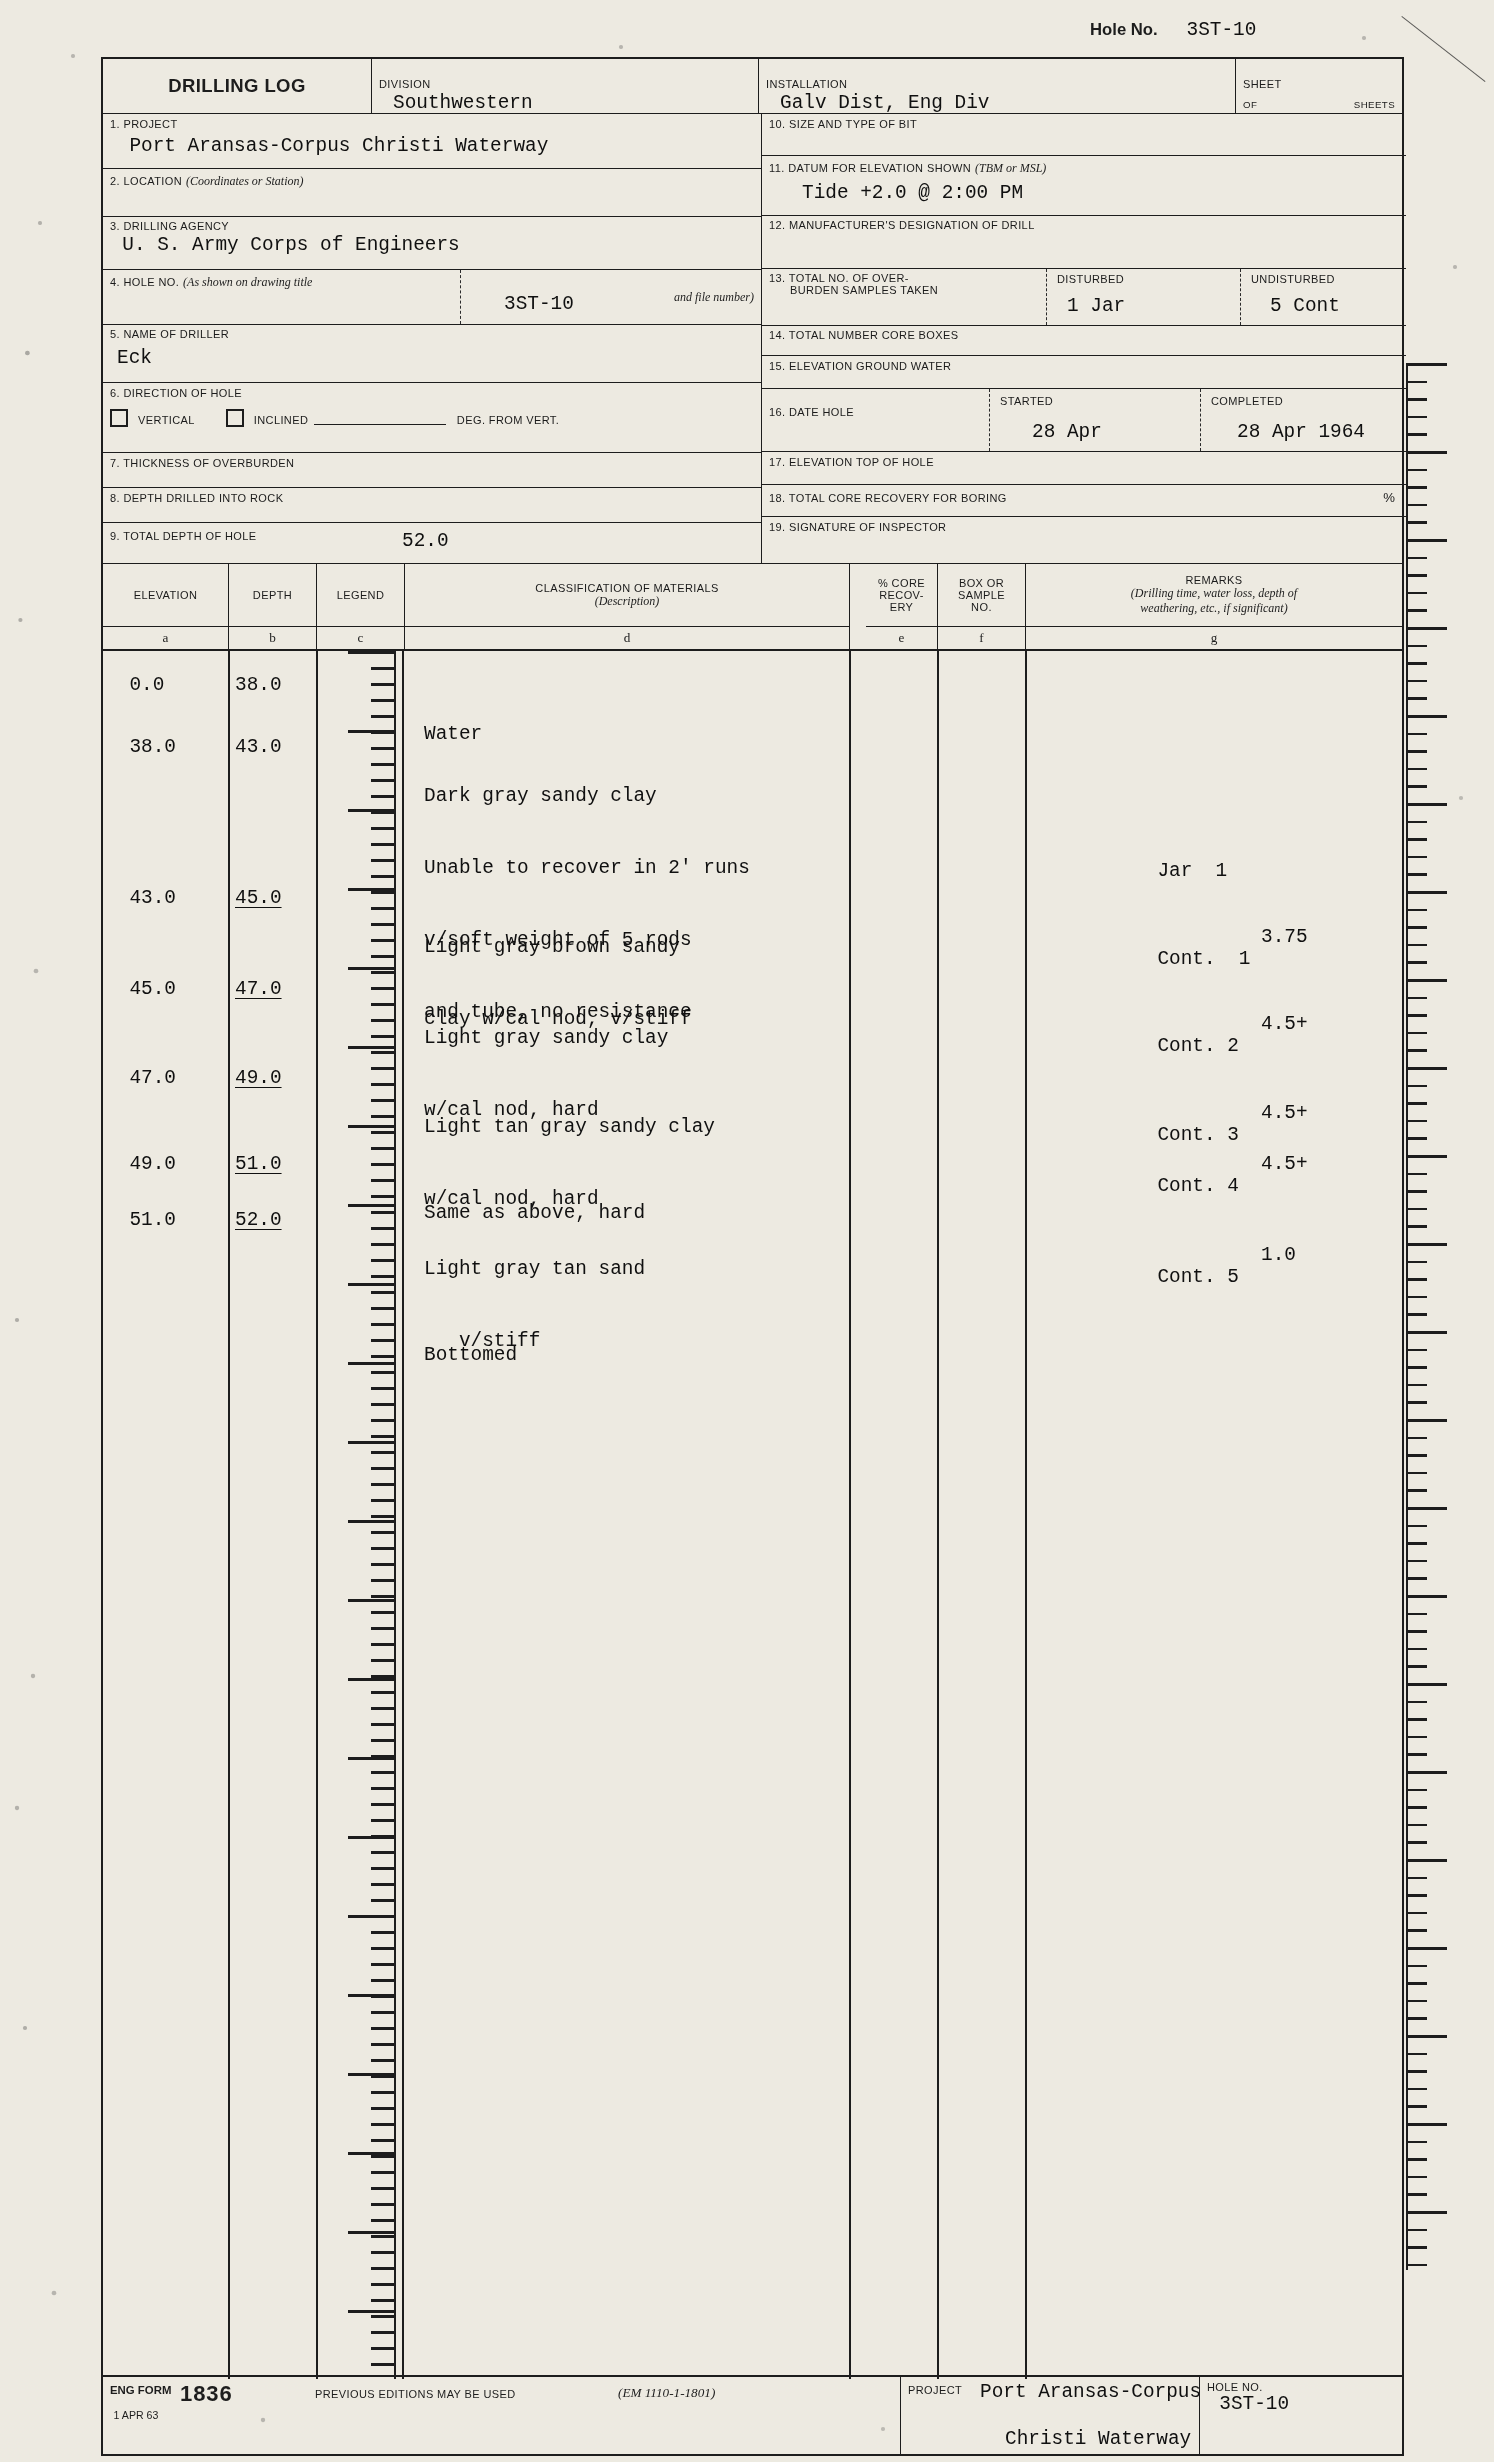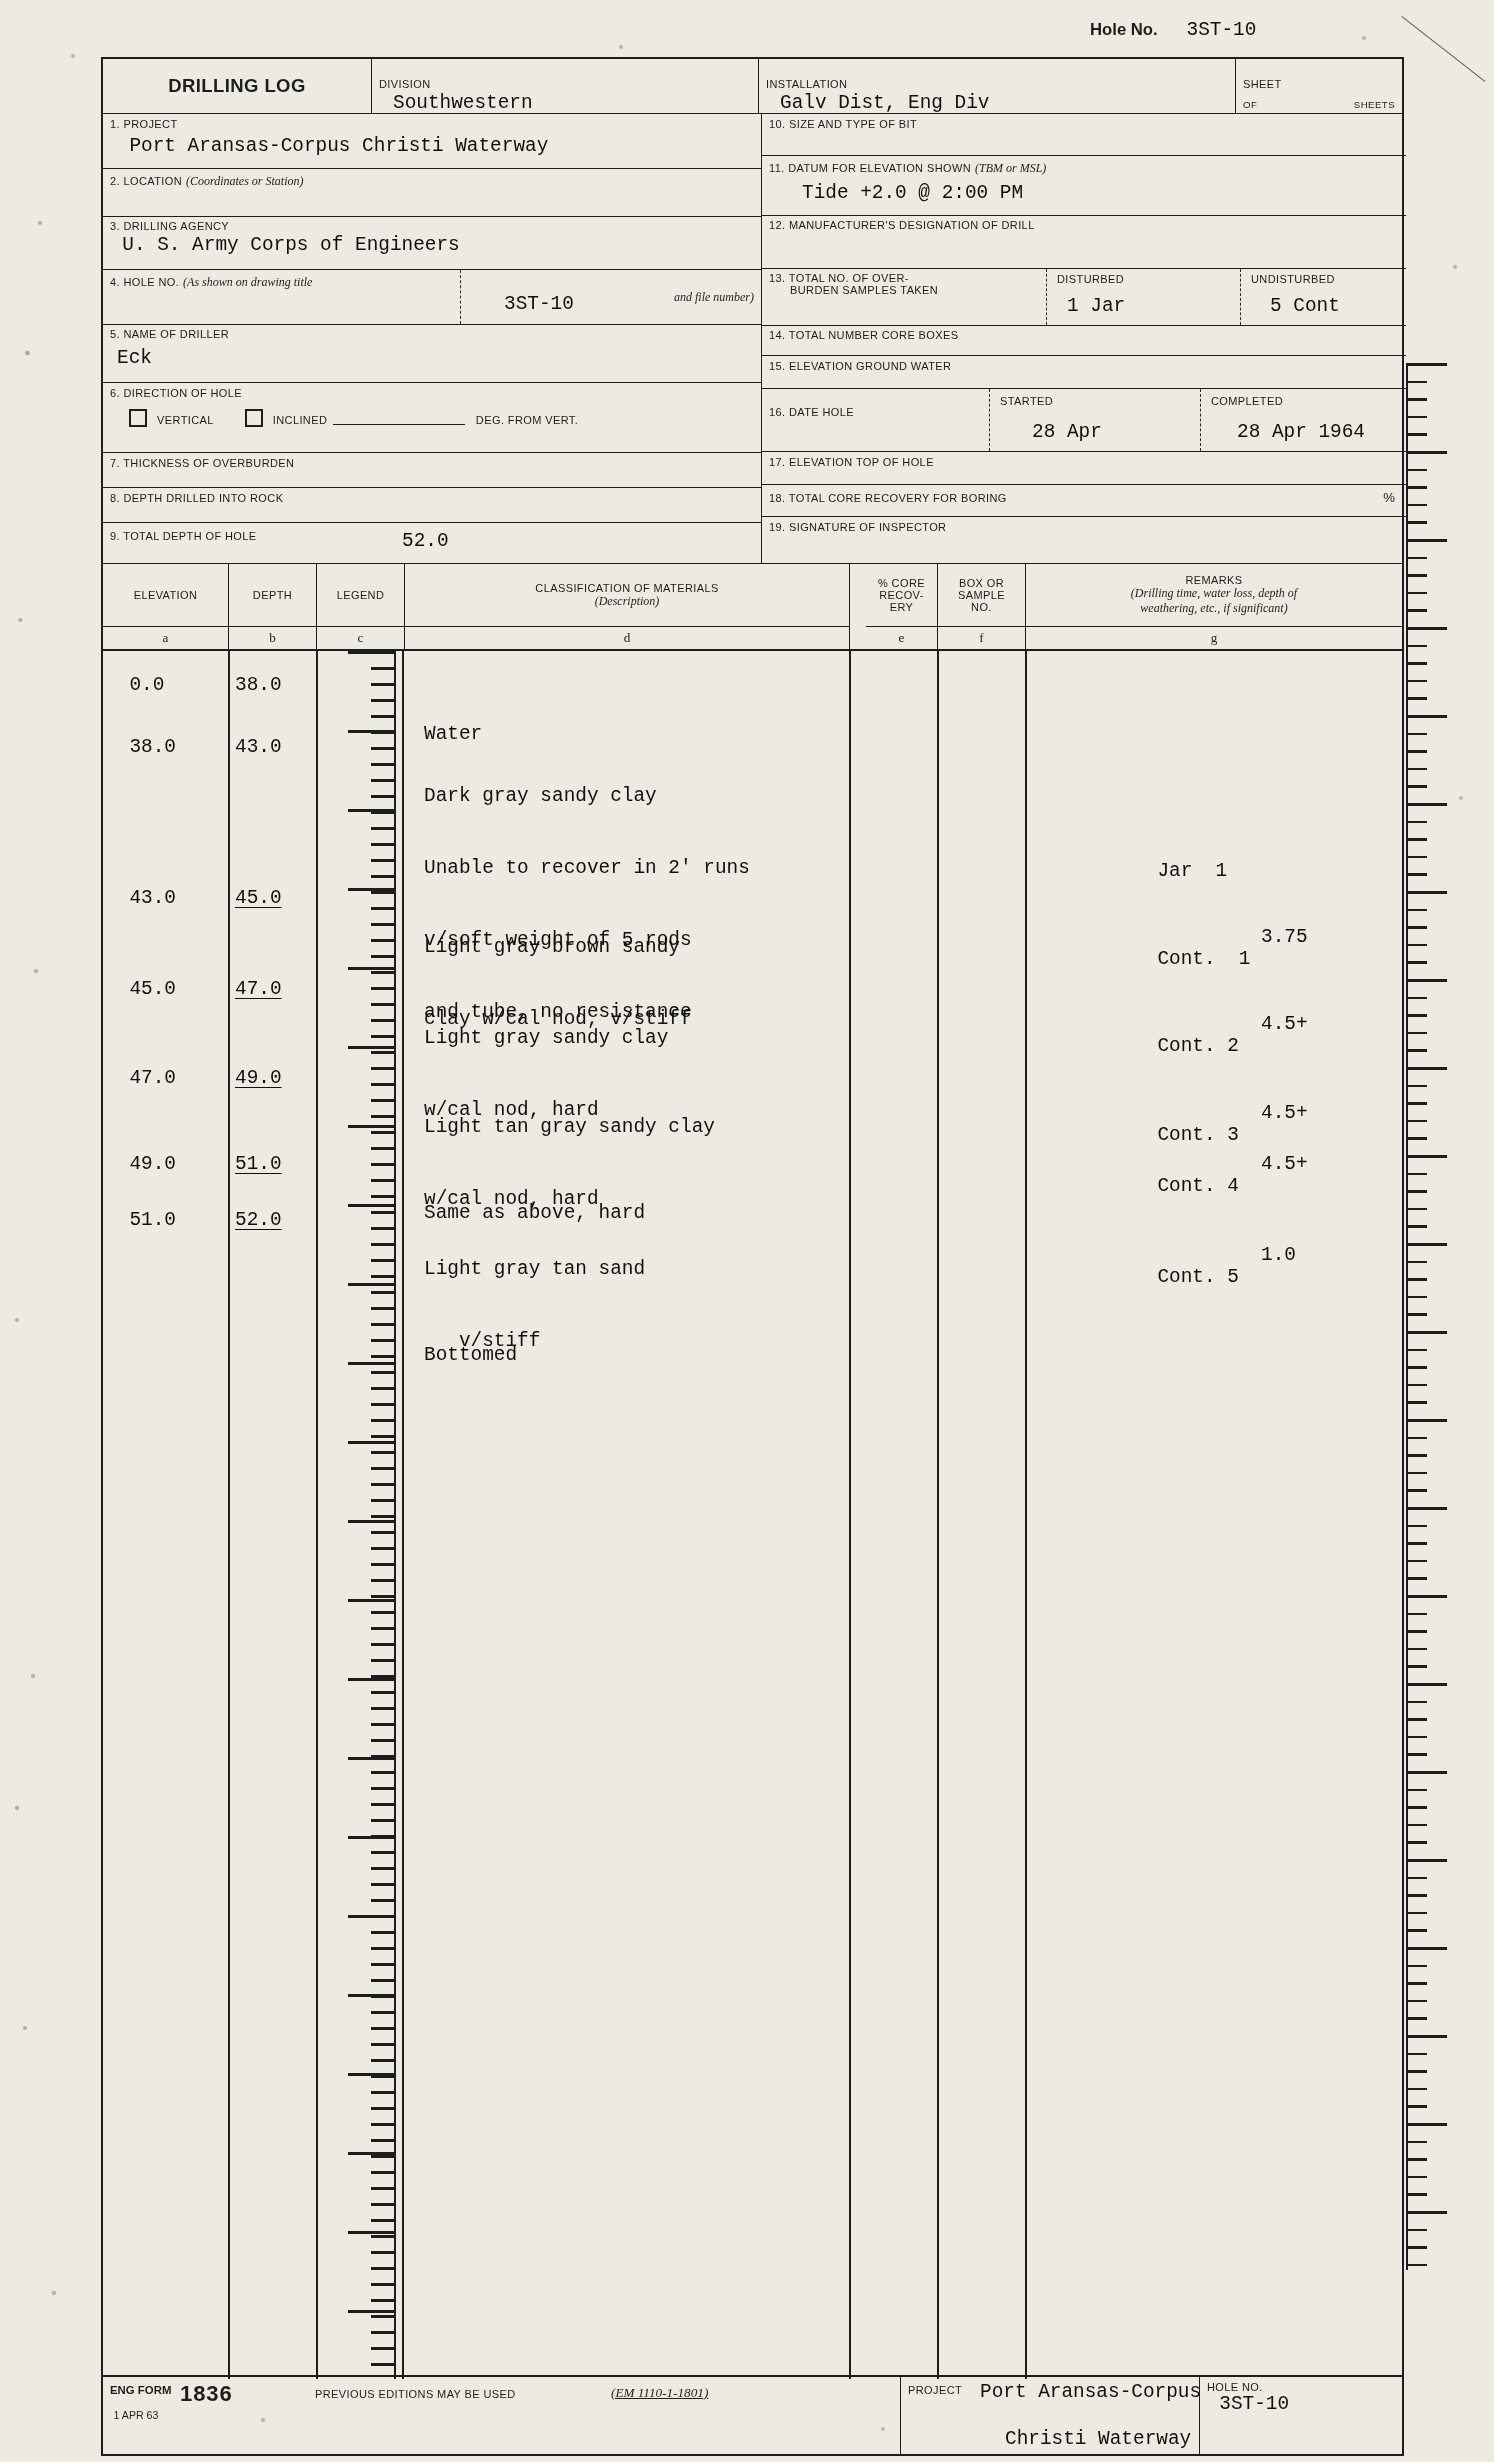--- a/index.html
+++ b/index.html
@@ -58,21 +58,21 @@
   .c-rem{position:absolute;left:938px;width:361px;}
   .c-rem .rv{position:absolute;left:220px;top:0;}
   
   .tfooter{position:absolute;left:0;bottom:0;width:100%;height:79px;border-top:2.6px solid #1d1d1d;display:flex;box-sizing:border-box;}
   .fc{box-sizing:border-box;position:relative;padding:4.4px 7px;}
   .fc1{width:198px;} .fc2{width:599px;} .fc3{width:299px;border-left:1.8px solid #1d1d1d;} .fc4{flex:1;border-left:1.8px solid #1d1d1d;}
   .engform{font-size:11.4px;font-weight:bold;}
   .formnum{position:absolute;left:77px;top:3.5px;font-size:22px;font-weight:bold;letter-spacing:0.9px;}
   .formdate{position:absolute;left:10.6px;top:32px;font-size:10.6px;}
   .prev{position:absolute;left:14px;top:10.6px;font-size:11px;letter-spacing:0.4px;}
-  .em{position:absolute;left:310px;top:8px;text-decoration:underline;}
+  .em{position:absolute;left:317px;top:8px;}
   
   .speckles{position:absolute;left:0;top:0;width:1.8px;height:1.8px;border-radius:50%;
     box-shadow:26.4px 352px 0 1.3px rgba(60,60,60,.38), 19.4px 619px 0 1.1px rgba(60,60,60,.35),
     35px 970px 0 1.3px rgba(60,60,60,.3), 16px 1319px 0 1.1px rgba(60,60,60,.35),
     32px 1675px 0 1.2px rgba(60,60,60,.32), 24px 2027px 0 1.1px rgba(60,60,60,.35),
     53px 2292px 0 1.3px rgba(60,60,60,.3), 1454px 266px 0 1.1px rgba(60,60,60,.3),
     1460px 797px 0 1.1px rgba(60,60,60,.28), 262px 2419px 0 1.2px rgba(60,60,60,.3),
     620px 46px 0 1.1px rgba(60,60,60,.3), 882px 2428px 0 1.1px rgba(60,60,60,.28),
     72px 55px 0 1.1px rgba(60,60,60,.3), 1363px 37px 0 1.1px rgba(60,60,60,.3),
     16px 1807px 0 1.2px rgba(60,60,60,.33), 39px 222px 0 1.1px rgba(60,60,60,.33);}
@@ -136,21 +136,21 @@
         <div class="note" style="margin-left:12.3px;text-align:right;">and file number)</div>
         <div class="vdash" style="left:357px;"></div>
         <div class="typed abs" style="left:401px;top:23px;">3ST-10</div>
       </div>
       <div class="fld" style="height:59px;">
         <div class="lbl">5. NAME OF DRILLER</div>
         <div class="typed" style="margin-left:7px;margin-top:7px;">Eck</div>
       </div>
       <div class="fld" style="height:70px;">
         <div class="lbl">6. DIRECTION OF HOLE</div>
-        <div style="margin-top:10.6px;margin-left:19px;">
+        <div style="margin-top:10.6px;margin-left:0;">
           <span class="chk"></span>
           <span class="lbl">VERTICAL</span>
           <span style="display:inline-block;width:23px;"></span>
           <span class="chk"></span>
           <span class="lbl">INCLINED</span>
           <span class="fillline"></span>
           <span class="lbl">DEG. FROM VERT.</span>
         </div>
       </div>
       <div class="fld" style="height:35px;">

